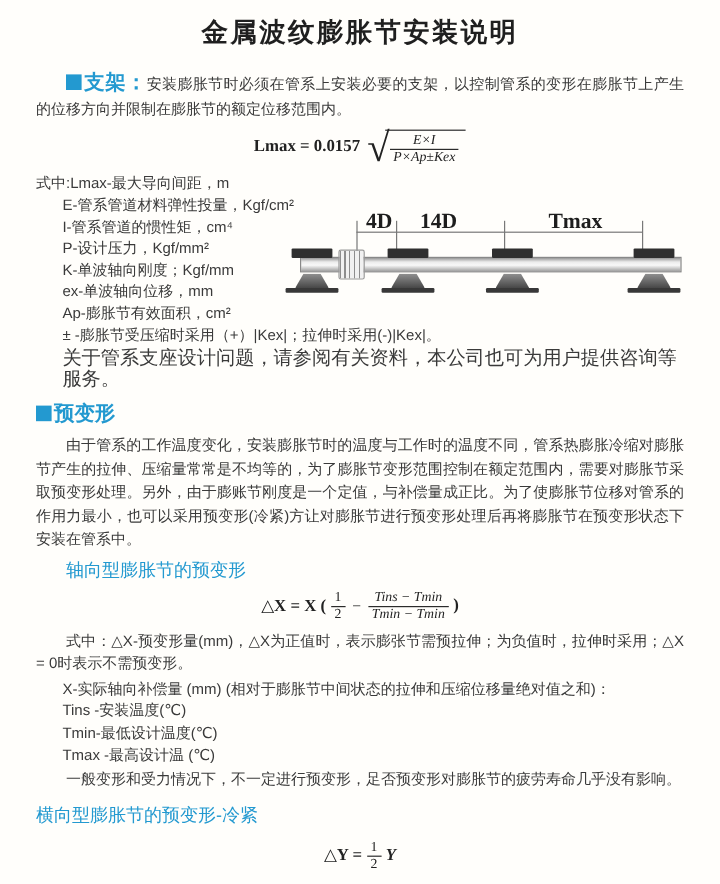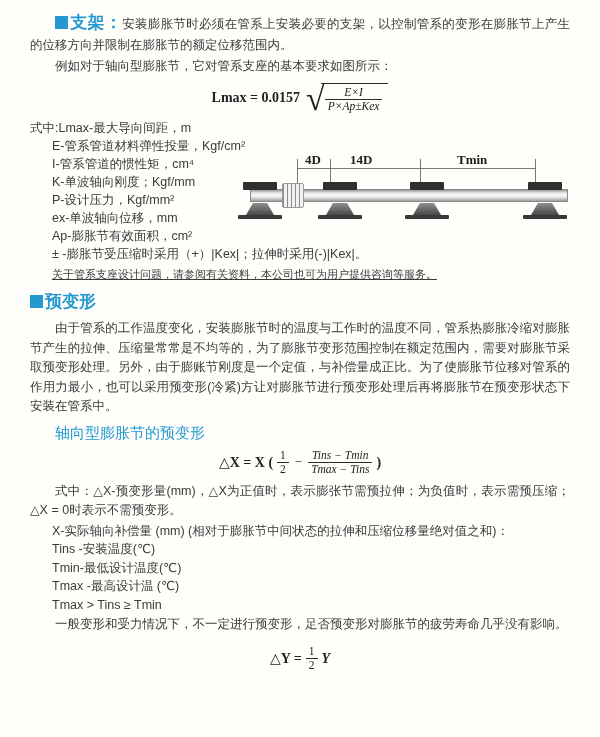--- a/index.html
+++ b/index.html
@@ -33,25 +33,25 @@
   .frac.it{font-style:italic;}
   .rad{display:inline-flex;align-items:center;vertical-align:middle;margin-left:6px;}
   .rad-sign{font-size:34px;font-weight:400;line-height:0;transform:translateY(1px);}
   .rad-body{border-top:1.5px solid #2b2b2b;padding:2px 6px 0 4px;margin-left:-4px;text-decoration:underline;}
   .f-op{font-size:13px;vertical-align:middle;padding:0 2px;}
 
   
   .vars-zone{position:relative;margin-top:4px;}
   .var-line{font-size:12.5px;line-height:18px;}
   .var-line.ind{padding-left:22px;}
-  .note-line{font-size:11px;line-height:18px;padding-left:22px;margin-top:2px;text-decoration:underline;}
+  .note-line{font-size:16px;line-height:18px;padding-left:22px;margin-top:2px;}
 
   
   .diagram{position:absolute;left:220px;top:34px;width:322px;height:90px;}
-  .dlabel{position:absolute;top:0;font-family:"Liberation Serif","DejaVu Serif",serif;font-weight:700;font-size:13px;color:#1d1d1d;line-height:13px;}
+  .dlabel{position:absolute;top:0;font-family:"Liberation Serif","DejaVu Serif",serif;font-weight:700;font-size:18px;color:#1d1d1d;line-height:13px;}
   .dimline{position:absolute;top:15px;left:47px;width:238px;border-top:1px solid #787878;}
   .tick{position:absolute;top:6px;width:1px;height:28px;background:#787878;}
   .pipe{
     position:absolute;top:36px;left:0;width:318px;height:13px;
     background:linear-gradient(180deg,#989898 0%,#ececec 30%,#f8f8f8 55%,#a0a0a0 100%);
     border:1px solid #888;
   }
   .bellows{
     position:absolute;top:30px;left:32px;width:22px;height:25px;
     background:repeating-linear-gradient(90deg,#8d8d8d 0 1px,#f1f1f1 1px 4px);
@@ -64,48 +64,48 @@
     -webkit-clip-path:polygon(25% 0,75% 0,100% 100%,0 100%);clip-path:polygon(25% 0,75% 0,100% 100%,0 100%);}
   .support .base{position:absolute;left:2px;top:33px;width:44px;height:4px;background:#383838;border-radius:1px;}
 
   .defs .var-line{line-height:18.5px;}
 </style>
 </head>
 <body>
 
 <div class="page">
 
+  <h1 class="title">金属波纹膨胀节安装说明</h1>
 
   <p class="para indent">
     <span class="sq"></span><span class="sec-head">支架：</span><span>安装膨胀节时必须在管系上安装必要的支架，以控制管系的变形在膨胀节上产生的位移方向并限制在膨胀节的额定位移范围内。</span>
   </p>
-  <p class="para indent">例如对于轴向型膨胀节，它对管系支座的基本要求如图所示：</p>
 
   <div class="formula">
     <span class="f-lhs">Lmax = 0.0157</span><span class="rad">
         <span class="rad-sign">√</span>
         <span class="rad-body"><span class="frac it"><span class="num">E×I</span><span class="den">P×Ap±Kex</span></span></span>
       </span>
   </div>
 
   <div class="vars-zone">
     <div class="var-line">式中:Lmax-最大导向间距，m</div>
     <div class="var-line ind">E-管系管道材料弹性投量，Kgf/cm²</div>
     <div class="var-line ind">I-管系管道的惯性矩，cm⁴</div>
+    <div class="var-line ind">P-设计压力，Kgf/mm²</div>
     <div class="var-line ind">K-单波轴向刚度；Kgf/mm</div>
-    <div class="var-line ind">P-设计压力，Kgf/mm²</div>
     <div class="var-line ind">ex-单波轴向位移，mm</div>
     <div class="var-line ind">Ap-膨胀节有效面积，cm²</div>
     <div class="var-line ind">± -膨胀节受压缩时采用（+）|Kex|；拉伸时采用(-)|Kex|。</div>
     <div class="note-line">关于管系支座设计问题，请参阅有关资料，本公司也可为用户提供咨询等服务。</div>
 
     <div class="diagram">
       <span class="dlabel" style="left:55px;">4D</span>
       <span class="dlabel" style="left:100px;">14D</span>
-      <span class="dlabel" style="left:207px;">Tmin</span>
+      <span class="dlabel" style="left:207px;">Tmax</span>
       <div class="dimline"></div>
       <div class="tick" style="left:47px;"></div>
       <div class="tick" style="left:80px;"></div>
       <div class="tick" style="left:170px;"></div>
       <div class="tick" style="left:285px;"></div>
       <div class="pipe"></div>
       <div class="bellows"></div>
       <div class="support" style="left:-14px;">
         <div class="cap"></div>
         <div class="ped"></div>
@@ -132,33 +132,33 @@
   <div class="sec-head-block">
     <span class="sq"></span><span>预变形</span>
   </div>
   <p class="para indent" style="line-height:19.5px;">由于管系的工作温度变化，安装膨胀节时的温度与工作时的温度不同，管系热膨胀冷缩对膨胀节产生的拉伸、压缩量常常是不均等的，为了膨胀节变形范围控制在额定范围内，需要对膨胀节采取预变形处理。另外，由于膨账节刚度是一个定值，与补偿量成正比。为了使膨胀节位移对管系的作用力最小，也可以采用预变形(冷紧)方让对膨胀节进行预变形处理后再将膨胀节在预变形状态下安装在管系中。</p>
 
   <div class="sub-head ind">轴向型膨胀节的预变形</div>
   <div class="formula">
     <span class="f-lhs">△X = X (</span>
     <span class="frac"><span class="num">1</span><span class="den">2</span></span>
     <span class="f-op">−</span>
-    <span class="frac it"><span class="num">Tins − Tmin</span><span class="den">Tmax − Tins</span></span>
+    <span class="frac it"><span class="num">Tins − Tmin</span><span class="den">Tmin − Tmin</span></span>
     <span class="f-rhs">)</span>
   </div>
-  <p class="para indent" style="line-height:19px;">式中：△X-预变形量(mm)，△X为正值时，表示膨张节需预拉伸；为负值时，表示需预压缩；△X = 0时表示不需预变形。</p>
+  <p class="para indent" style="line-height:19px;">式中：△X-预变形量(mm)，△X为正值时，表示膨张节需预拉伸；为负值时，拉伸时采用；△X = 0时表示不需预变形。</p>
 
   <div class="defs" style="margin-top:2px;">
     <div class="var-line ind">X-实际轴向补偿量 (mm) (相对于膨胀节中间状态的拉伸和压缩位移量绝对值之和)：</div>
     <div class="var-line ind">Tins -安装温度(℃)</div>
     <div class="var-line ind">Tmin-最低设计温度(℃)</div>
     <div class="var-line ind">Tmax -最高设计温 (℃)</div>
-    <div class="var-line ind">Tmax &gt; Tins ≥ Tmin</div>
   </div>
   <p class="para indent">一般变形和受力情况下，不一定进行预变形，足否预变形对膨胀节的疲劳寿命几乎没有影响。</p>
 
+  <div class="sub-head" style="margin-top:10px;">横向型膨胀节的预变形-冷紧</div>
   <div class="formula" style="margin:10px 0 12px 0;">
     <span class="f-lhs">△Y =</span>
     <span class="frac"><span class="num">1</span><span class="den">2</span></span>
     <span class="f-rhs" style="font-style:italic;">Y</span>
   </div>
 
 </div>
 
 </body></html>

